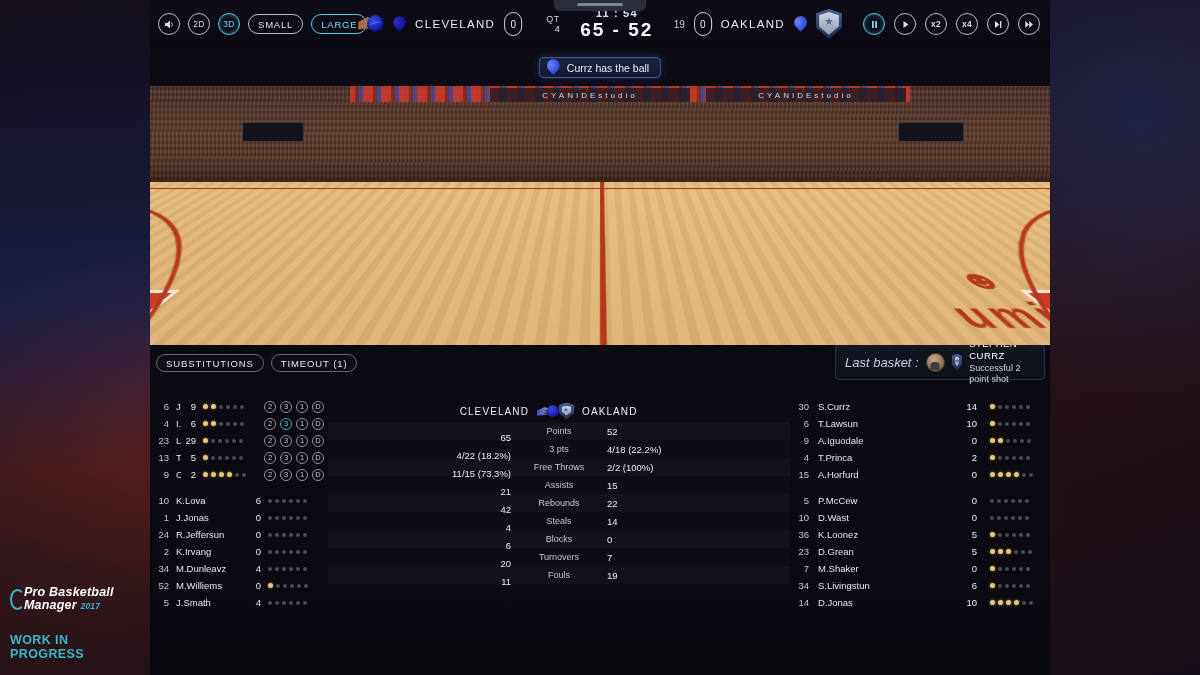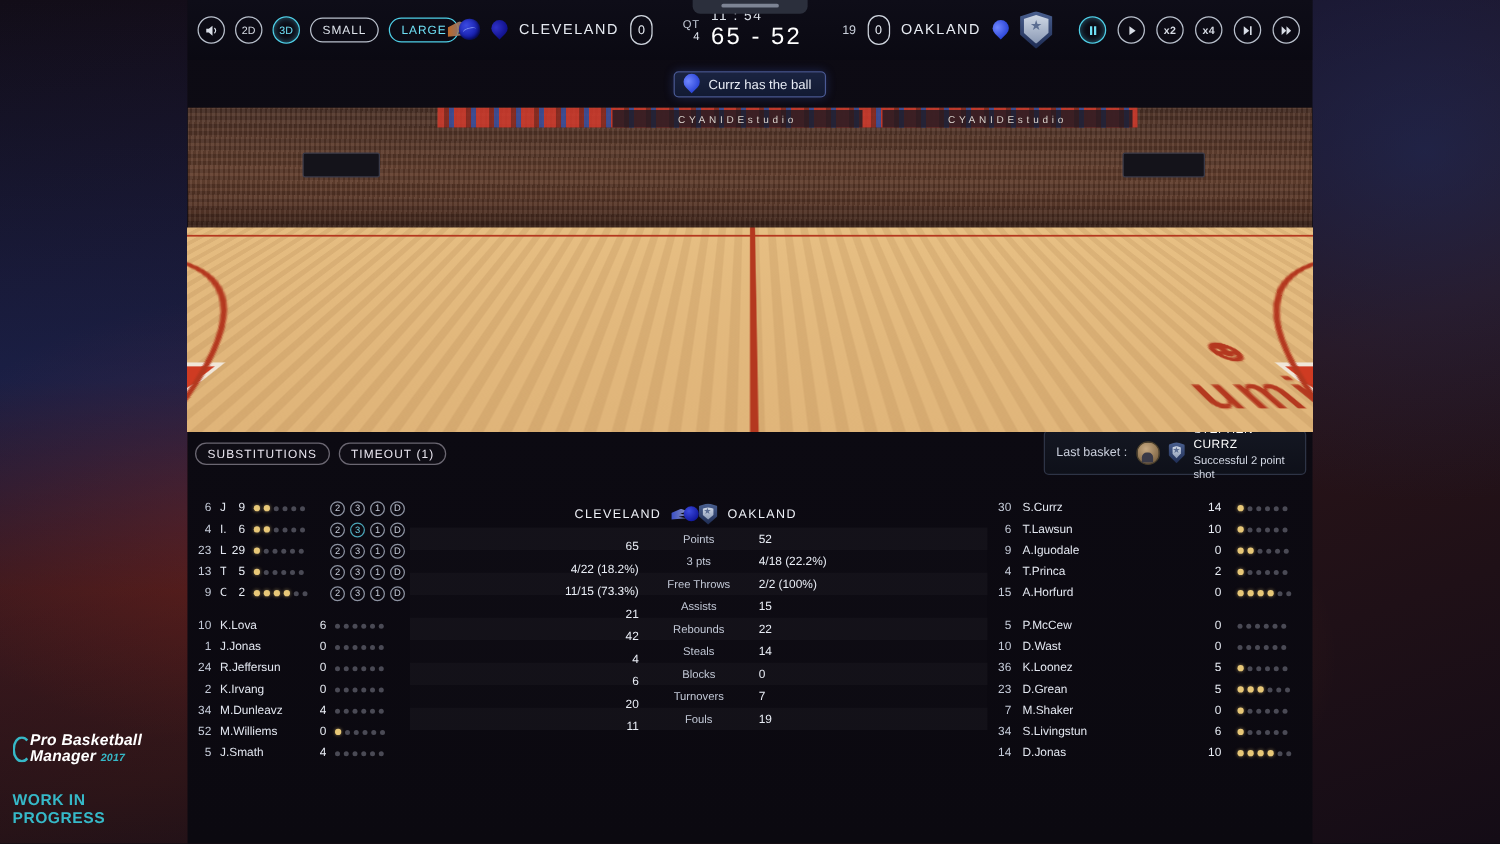--- a/index.html
+++ b/index.html
@@ -105,21 +105,21 @@
 
   .team-name{ font-size:11.5px; letter-spacing:1.3px; color:#e7ebf2; white-space:nowrap; }
   .bonus-box{
     width:18px; height:24px; border:1px solid #cfd5de; border-radius:9px;
     display:flex; align-items:center; justify-content:center;
     font-size:10px; color:#e8ecf3;
   }
   .qt-block{ text-align:right; line-height:1.15;margin-left:15px; }
   .qt-label{ font-size:9px; color:#c6ccd8; letter-spacing:.5px; }
   .qt-num{ font-size:9px; color:#e3e8f0; }
-  .clock-block{ text-align:left; line-height:1.1; min-width:96px; }
+  .clock-block{ text-align:center; line-height:1.1; min-width:96px;font-weight:bold; }
   .clock-time{ font-size:11px; color:#dde2ea; letter-spacing:1.2px; }
   .clock-score{ font-size:19px; color:#ffffff; letter-spacing:2px; margin-top:1px; }
   .foul-count{ font-size:10px; color:#c9cfda; }
 
   .shield{
     width:26px; height:30px; position:relative;
   }
   .shield .body{
     position:absolute; inset:0;
     background: linear-gradient(180deg,#4a6090,#1d2b52);
@@ -244,21 +244,21 @@
     display:flex; align-items:center; justify-content:center;
     font-size:9.5px; letter-spacing:.9px; color:#e9e5ef; cursor:pointer; white-space:nowrap;
   }
 
   .last-basket{
     position:absolute; right:5px; top:344px; width:210px; height:36px;
     background:linear-gradient(180deg,#141722,#0e1019);
     border:1px solid #2e3446; border-radius:4px;
     display:flex; align-items:center; gap:7px; padding:0 9px;
   }
-  .lb-label{ font-size:10px; color:#c9cedb; white-space:nowrap; }
+  .lb-label{ font-size:13px; color:#c9cedb; white-space:nowrap;font-style:italic; }
   .lb-avatar{
     width:19px; height:19px; border-radius:50%;
     background: radial-gradient(circle at 40% 30%, #c7a982, #6a5233);
     border:1px solid #4a3f2c; position:relative; flex:none;
   }
   .lb-avatar::after{
     content:""; position:absolute; left:50%; bottom:1px; transform:translateX(-50%);
     width:9px; height:8px; border-radius:4px 4px 0 0; background:#3a3a48;
   }
   .lb-text{ line-height:1.28; }

